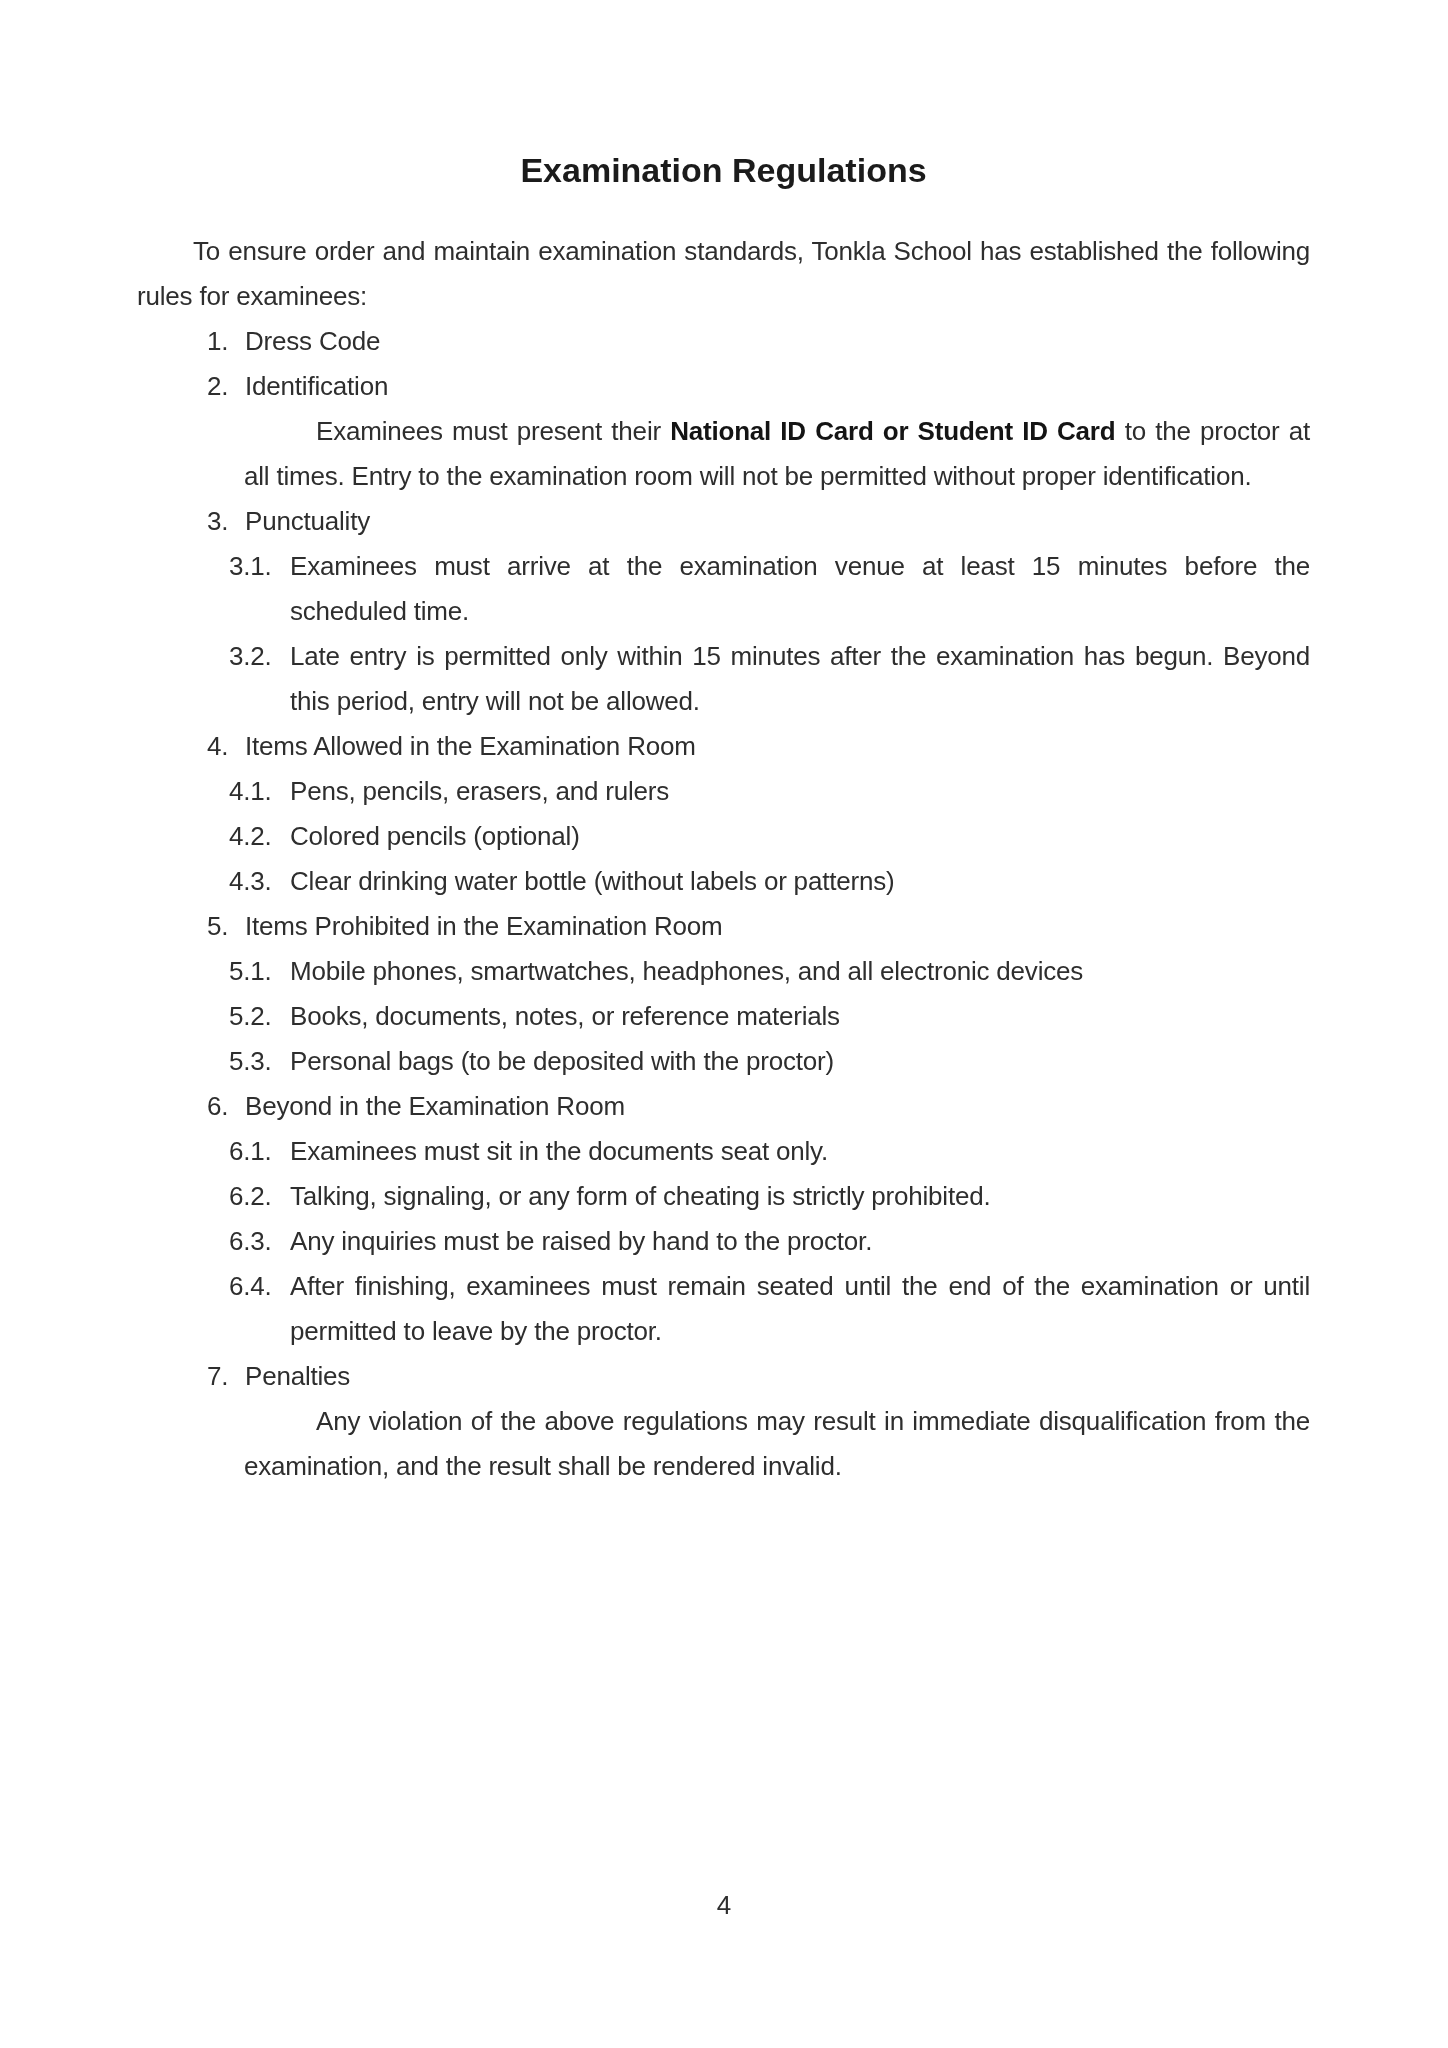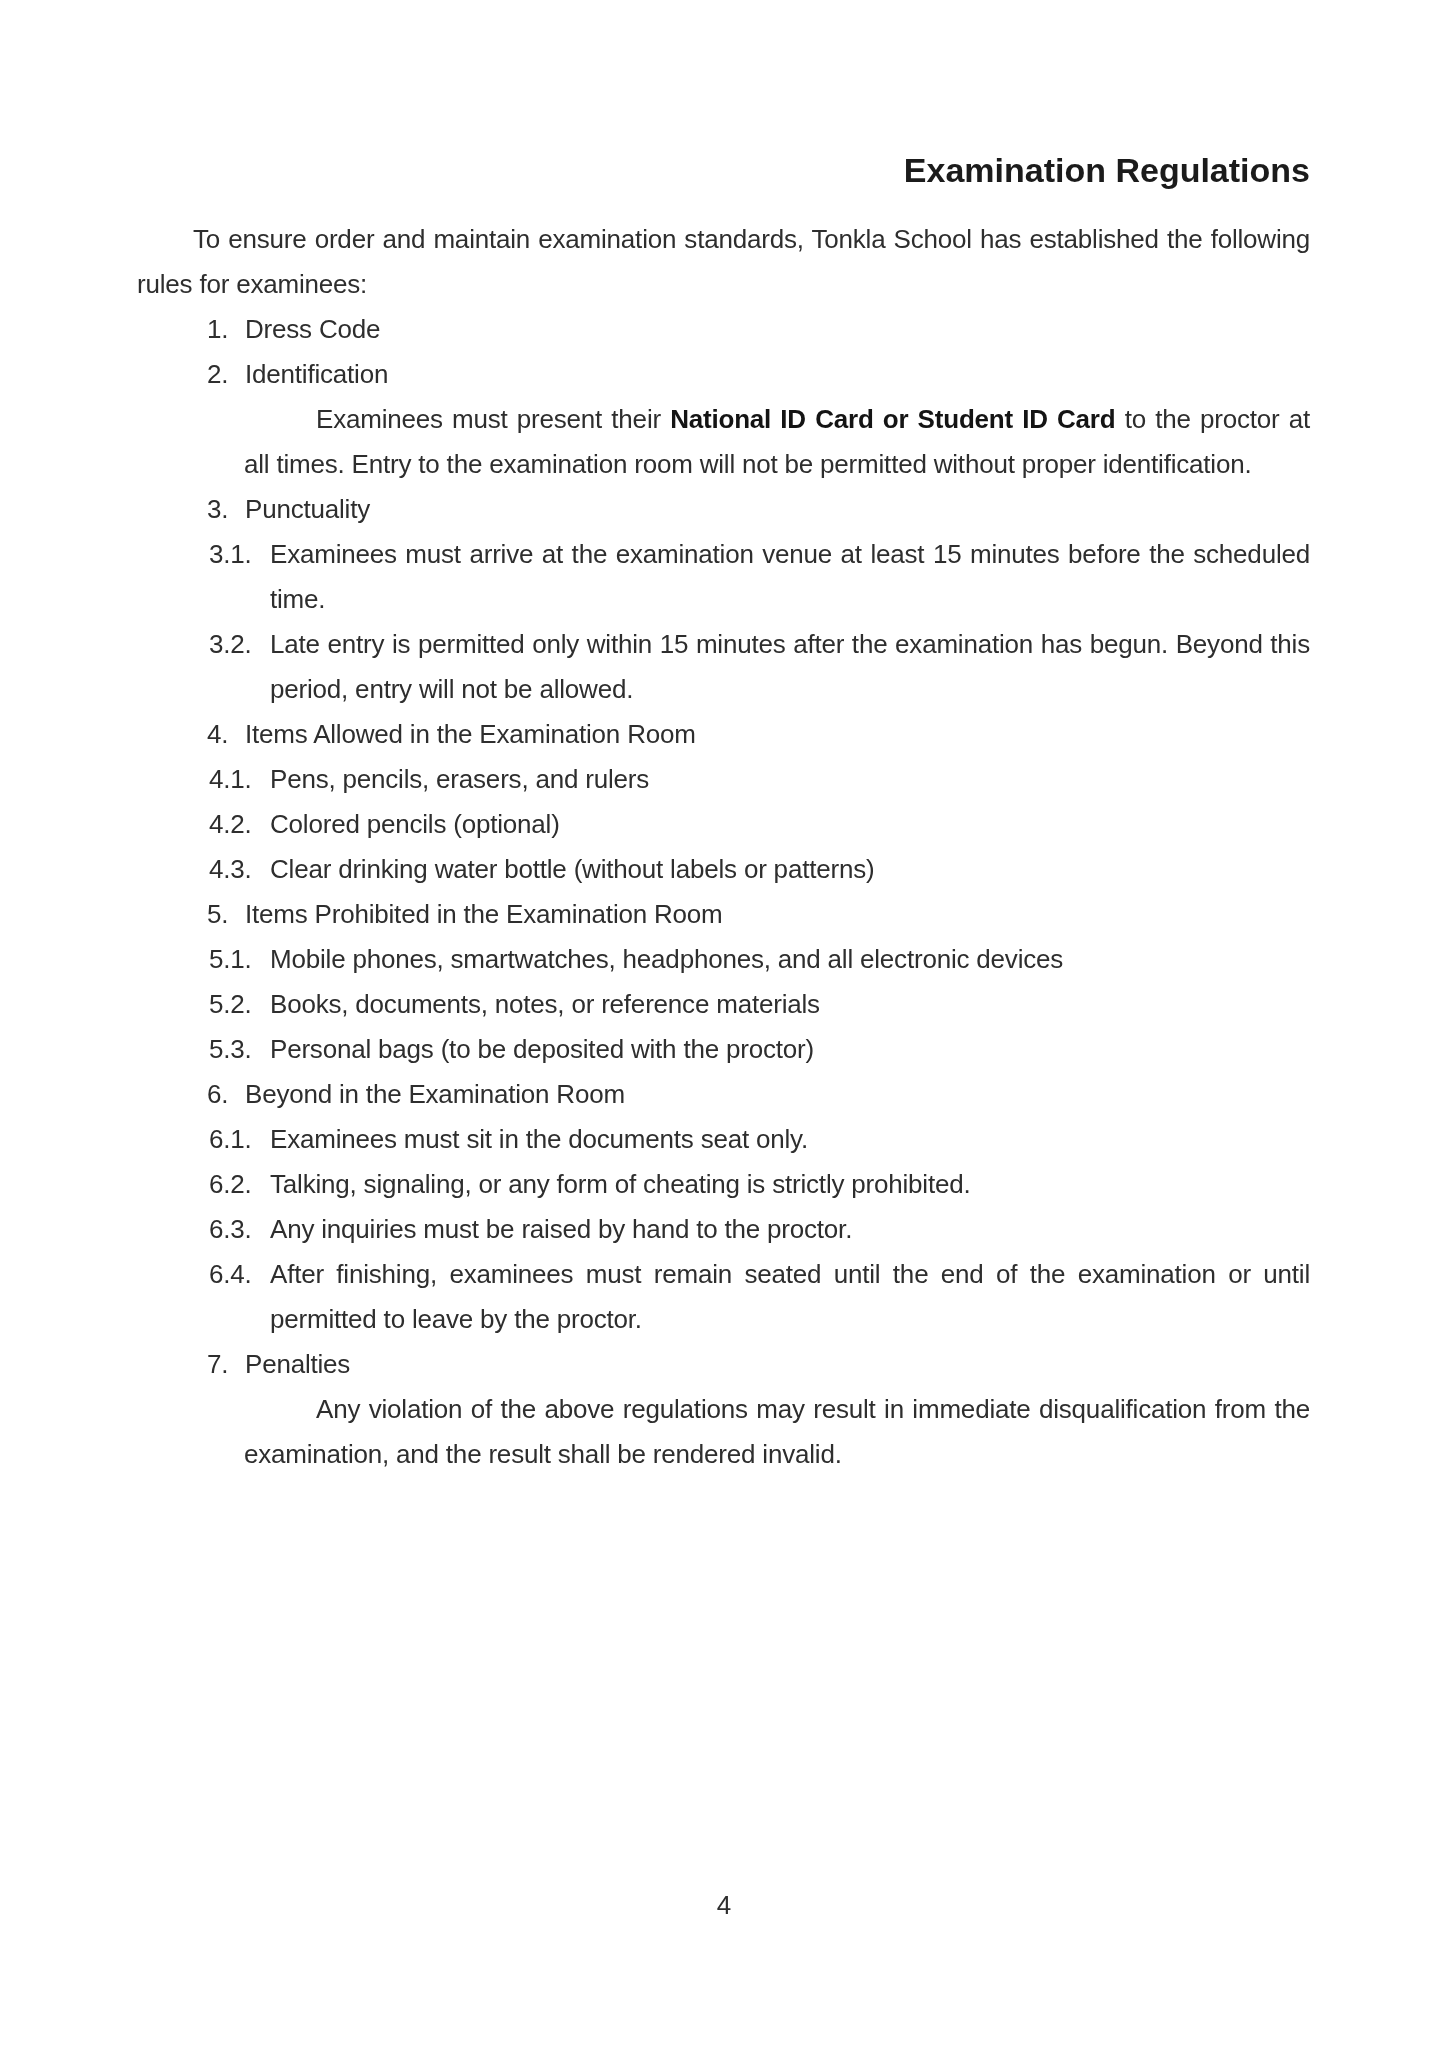--- a/index.html
+++ b/index.html
@@ -16,41 +16,41 @@
     line-height: 45px;
     letter-spacing: -0.2px;
   }
   .content {
     position: absolute;
     left: 137px;
     top: 145px;
     width: 1173px;
   }
   .doc-title {
-    text-align: right;
+    text-align: center;
     font-size: 34px;
     font-weight: 700;
     line-height: 50px;
     letter-spacing: 0;
     color: #1b1b1b;
-    margin-bottom: 22px;
+    margin-bottom: 34px;
   }
   .intro {
     text-align: justify;
     text-indent: 56px;
   }
   .heading-row { display: flex; margin-left: 70px; }
   .num-main { flex: 0 0 38px; }
   .para {
     margin-left: 107px;
     text-indent: 72px;
     text-align: justify;
   }
   .para .b { font-weight: 700; color: #141414; }
-  .subitem { display: flex; margin-left: 72px; }
+  .subitem { display: flex; margin-left: 92px; }
   .num-sub { flex: 0 0 61px; }
   .subtext { flex: 1; text-align: justify; }
   .page-number {
     position: absolute;
     left: 0;
     width: 100%;
     top: 1883px;
     text-align: center;
   }
 </style>

